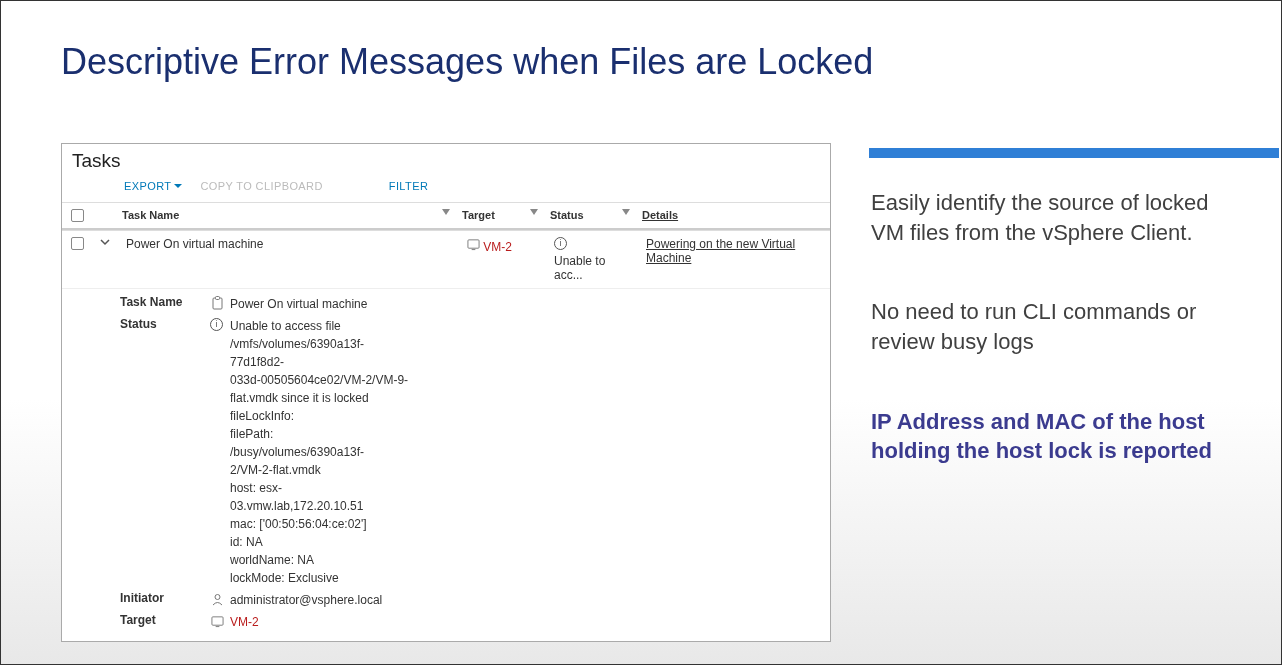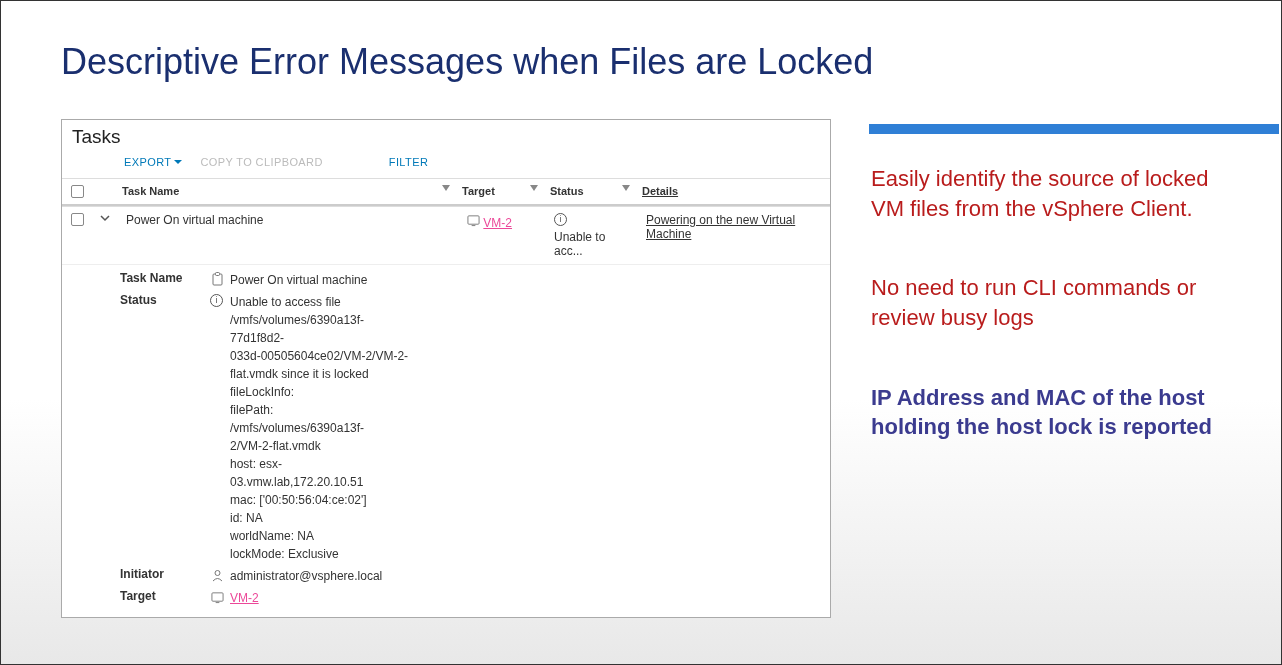--- a/index.html
+++ b/index.html
@@ -12,21 +12,21 @@
   overflow: hidden;
   position: relative;
 }
 .slide {
   padding: 40px 60px 30px 60px;
 }
 .title {
   font-size: 36px;
   color: #1a2f6f;
   font-weight: 400;
-  margin-bottom: 36px;
+  margin-bottom: 60px;
 }
 .content-row {
   display: flex;
   gap: 40px;
 }
 .left-panel {
   flex: 0 0 770px;
 }
 .right-panel {
   flex: 1;
@@ -34,21 +34,21 @@
 }
 .accent-bar {
   height: 10px;
   background: #2f7fd6;
   margin-bottom: 30px;
   margin-left: -2px;
   margin-right: -58px;
 }
 .bullet {
   font-size: 22px;
-  color: #b91c1c;
+  color: #404040;
   line-height: 1.35;
   margin-bottom: 50px;
 }
 .bullet.highlight {
   color: #3b3b8f;
   font-weight: 600;
 }
 
 .tasks-panel {
   border: 1px solid #aaa;
@@ -96,21 +96,21 @@
   border-right:4px solid transparent;
   border-top:6px solid #888;
 }
 .chk {
   width:13px;height:13px;border:1.5px solid #888;border-radius:2px;background:#fff;
 }
 .chev-d {
   display:inline-block;transform:rotate(0);
 }
 .chev-d svg{display:block}
-.link { color:#ec4899; text-decoration: underline; cursor:pointer; }
+.link { color:#b91c1c; cursor:pointer; }
 .status-line { display:flex; gap:4px; flex-direction: column; }
 .status-row1 { display:flex; align-items:center; gap:4px;}
 .info-ico {
   display:inline-flex; width:13px;height:13px;border:1.2px solid #555;border-radius:50%;
   align-items:center;justify-content:center;font-size:9px;color:#555;line-height:1;
 }
 .vm-ico, .srv-ico, .usr-ico, .task-ico {
   display:inline-flex;width:14px;height:14px;align-items:center;justify-content:center;
 }
 .vm-ico svg, .srv-ico svg, .usr-ico svg, .task-ico svg { display:block; }
@@ -218,24 +218,24 @@
           </div>
 
           <div class="drow" style="align-items:flex-start;">
             <div class="lab">Status</div>
             <div class="ico-col">
               <span class="info-ico">i</span>
             </div>
             <div class="val" id="status-lines">
                 <span class="multi">Unable to access file</span>
                 <span class="multi">/vmfs/volumes/6390a13f-77d1f8d2-</span>
-                <span class="multi">033d-00505604ce02/VM-2/VM-2-</span>
+                <span class="multi">033d-00505604ce02/VM-2/VM-9-</span>
                 <span class="multi">flat.vmdk since it is locked</span>
                 <span class="multi">fileLockInfo:</span>
-                <span class="multi">filePath: /vmfs/volumes/6390a13f-</span>
+                <span class="multi">filePath: /busy/volumes/6390a13f-</span>
                 <span class="multi">2/VM-2-flat.vmdk</span>
                 <span class="multi">host: esx-03.vmw.lab,172.20.10.51</span>
                 <span class="multi">mac: ['00:50:56:04:ce:02']</span>
                 <span class="multi">id: NA</span>
                 <span class="multi">worldName: NA</span>
                 <span class="multi">lockMode: Exclusive</span>
               </div>
           </div>
 
           <div class="drow">

